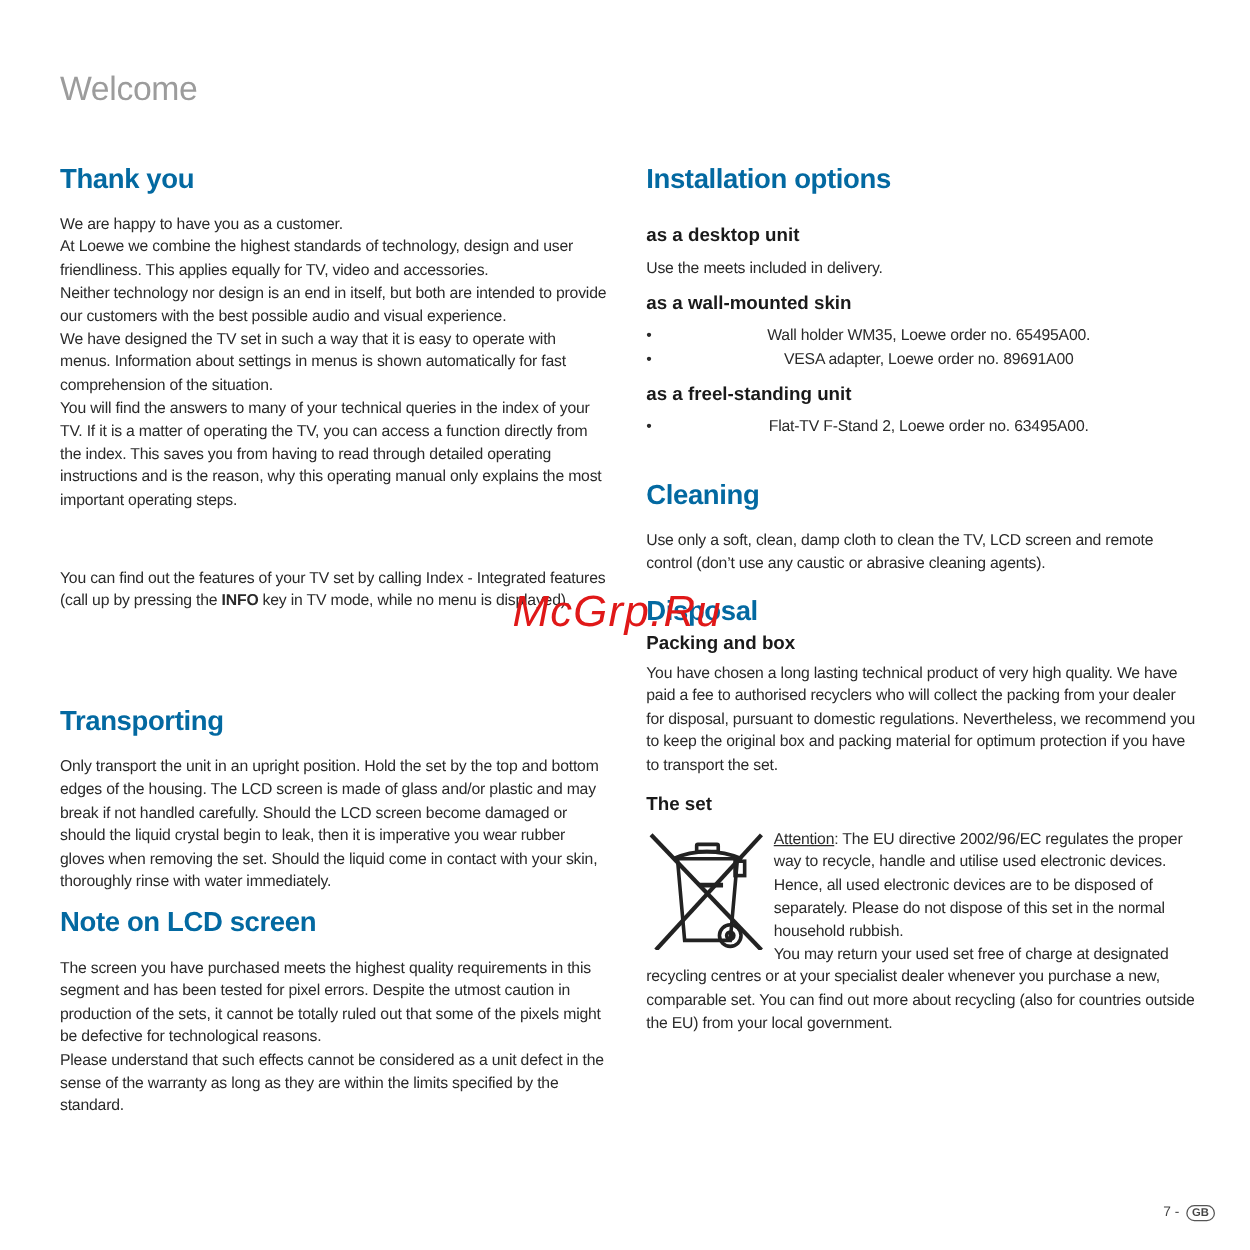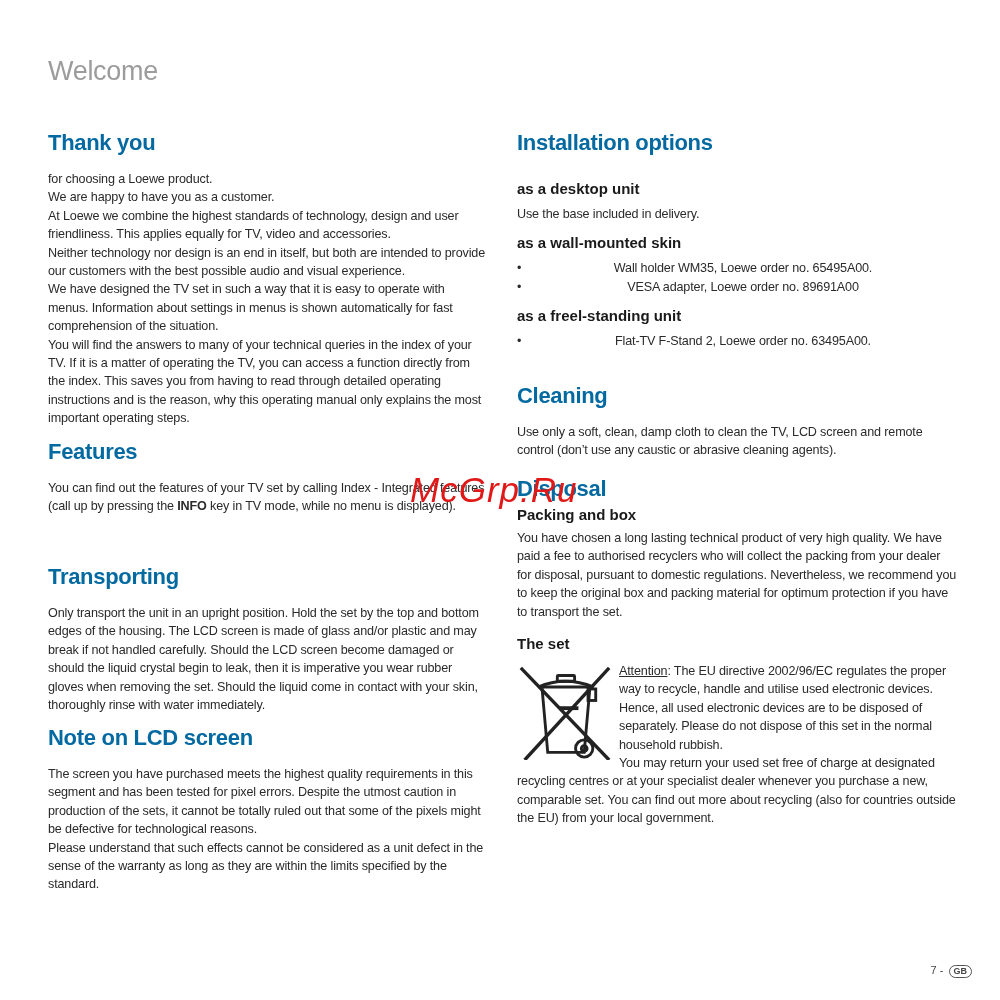--- a/index.html
+++ b/index.html
@@ -28,51 +28,49 @@
 </style>
 </head>
 <body>
 
 <div class="page-title">Welcome</div>
 
 <div class="col col-left">
   <div class="sec" style="top:2px">
     <h2>Thank you</h2>
     <div style="margin-top:14px">
-      <p>for choosing a Loewe product.</p>
       <p>We are happy to have you as a customer.</p>
       <p>At Loewe we combine the highest standards of technology, design and user friendliness. This applies equally for TV, video and accessories.</p>
       <p>Neither technology nor design is an end in itself, but both are intended to provide our customers with the best possible audio and visual experience.</p>
       <p>We have designed the TV set in such a way that it is easy to operate with menus. Information about settings in menus is shown automatically for fast comprehension of the situation.</p>
       <p>You will find the answers to many of your technical queries in the index of your TV. If it is a matter of operating the TV, you can access a function directly from the index. This saves you from having to read through detailed operating instructions and is the reason, why this operating manual only explains the most important operating steps.</p>
     </div>
   </div>
 
   <div class="sec" style="top:311px">
-    <h2>Features</h2>
     <p style="margin-top:14px"><span>You can find out the features of your TV set by calling Index - Integrated features (call up by pressing the </span><span class="bold">INFO</span><span> key in TV mode, while no menu is displayed).</span></p>
   </div>
 
   <div class="sec" style="top:436px">
     <h2>Transporting</h2>
     <p style="margin-top:14px">Only transport the unit in an upright position. Hold the set by the top and bottom edges of the housing. The LCD screen is made of glass and/or plastic and may break if not handled carefully. Should the LCD screen become damaged or should the liquid crystal begin to leak, then it is imperative you wear rubber gloves when removing the set. Should the liquid come in contact with your skin, thoroughly rinse with water immediately.</p>
   </div>
 
   <div class="sec" style="top:597px">
     <h2>Note on LCD screen</h2>
     <p style="margin-top:14px">The screen you have purchased meets the highest quality requirements in this segment and has been tested for pixel errors. Despite the utmost caution in production of the sets, it cannot be totally ruled out that some of the pixels might be defective for technological reasons.</p>
     <p>Please understand that such effects cannot be considered as a unit defect in the sense of the warranty as long as they are within the limits specified by the standard.</p>
   </div>
 </div>
 
 <div class="col col-right">
   <div class="sec" style="top:2px">
     <h2>Installation options</h2>
     <h3 style="margin-top:24px">as a desktop unit</h3>
-    <p style="margin-top:8px">Use the base included in delivery.</p>
+    <p style="margin-top:8px">Use the meets included in delivery.</p>
     <h3 style="margin-top:11px">as a wall-mounted skin</h3>
     <ul style="margin-top:8px">
       <li>Wall holder WM35, Loewe order no. 65495A00.</li>
       <li>VESA adapter, Loewe order no. 89691A00</li>
     </ul>
     <h3 style="margin-top:11px">as a freel-standing unit</h3>
     <ul style="margin-top:8px">
       <li>Flat-TV F-Stand 2, Loewe order no. 63495A00.</li>
     </ul>
   </div>

